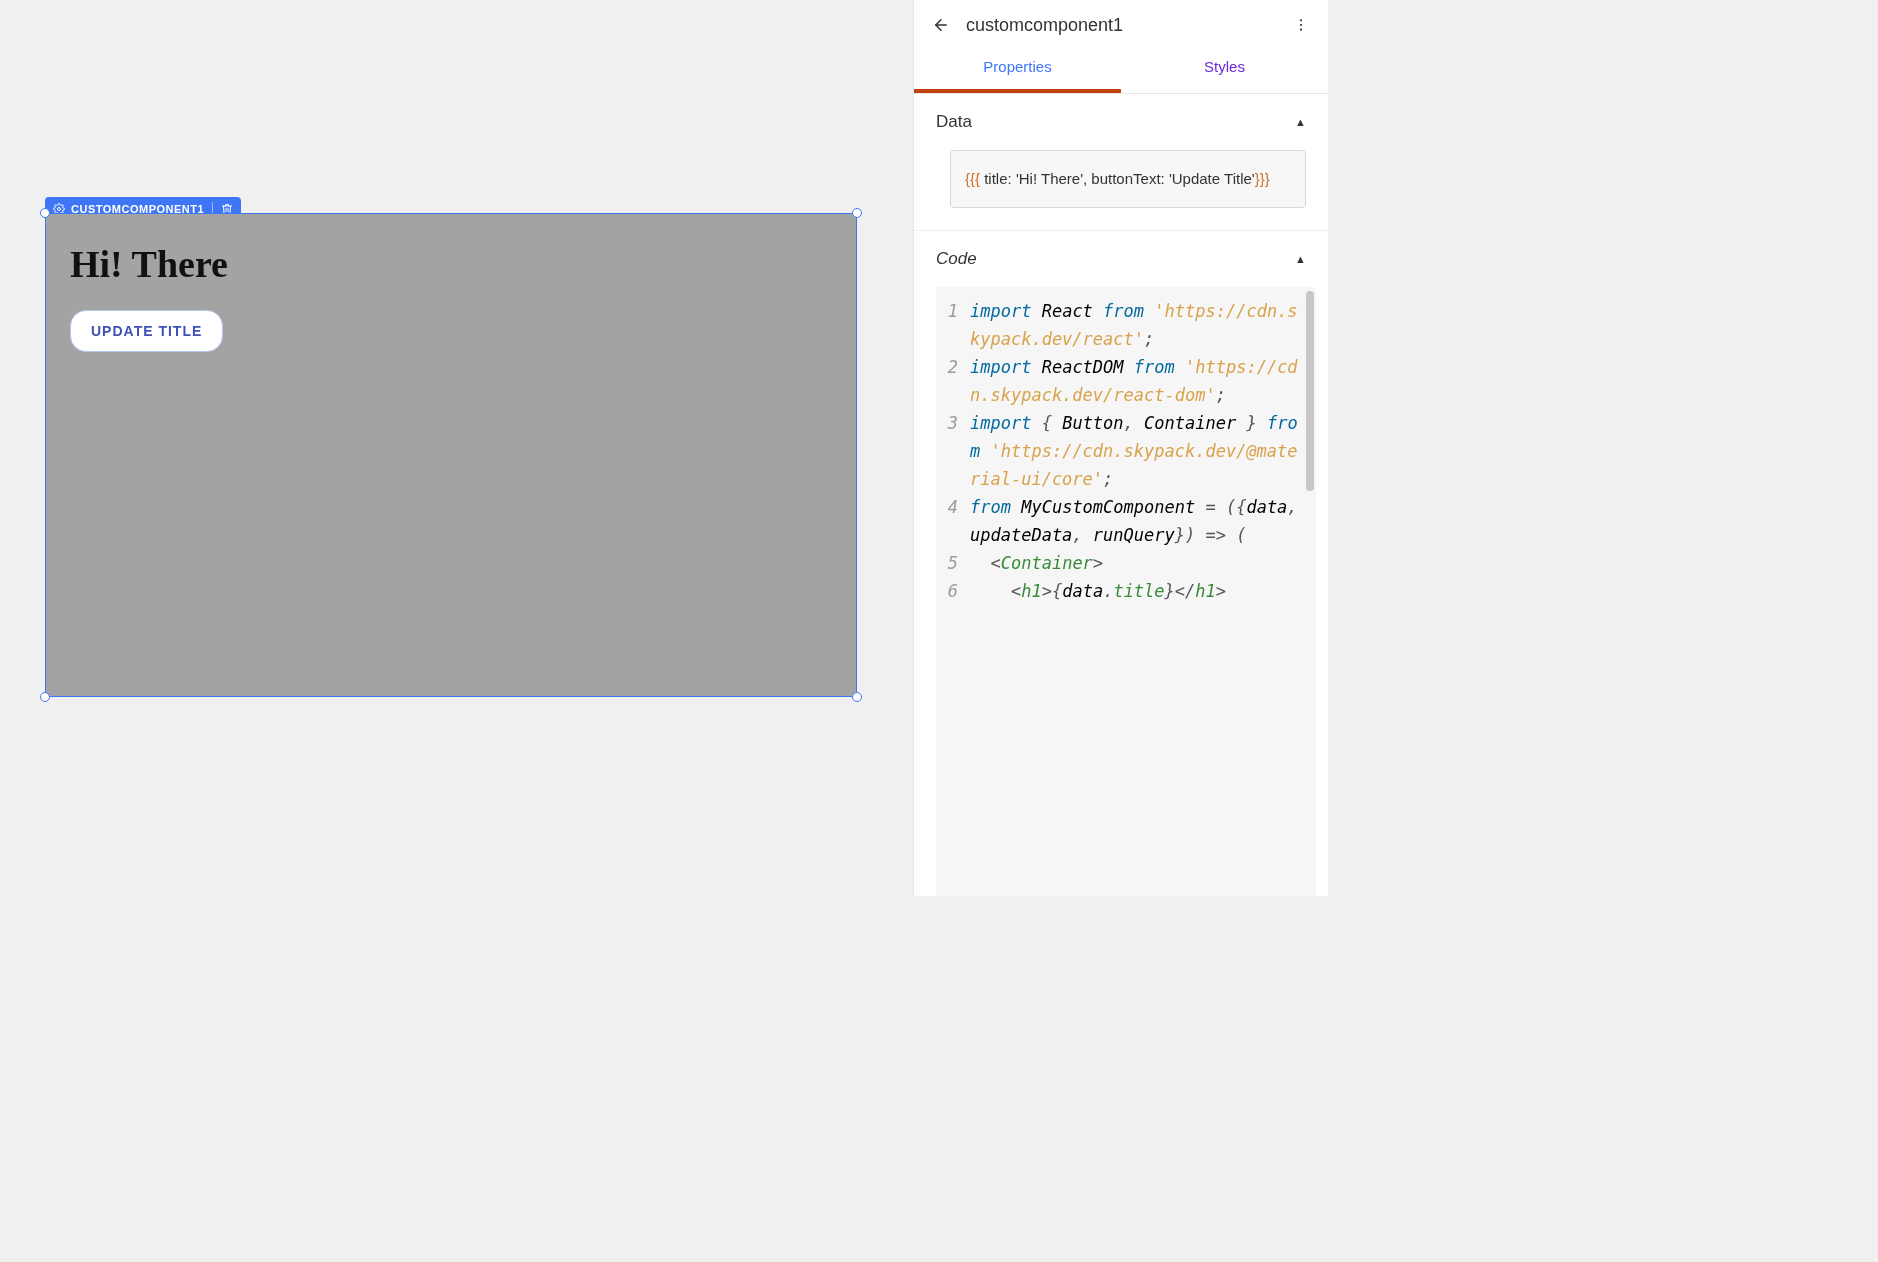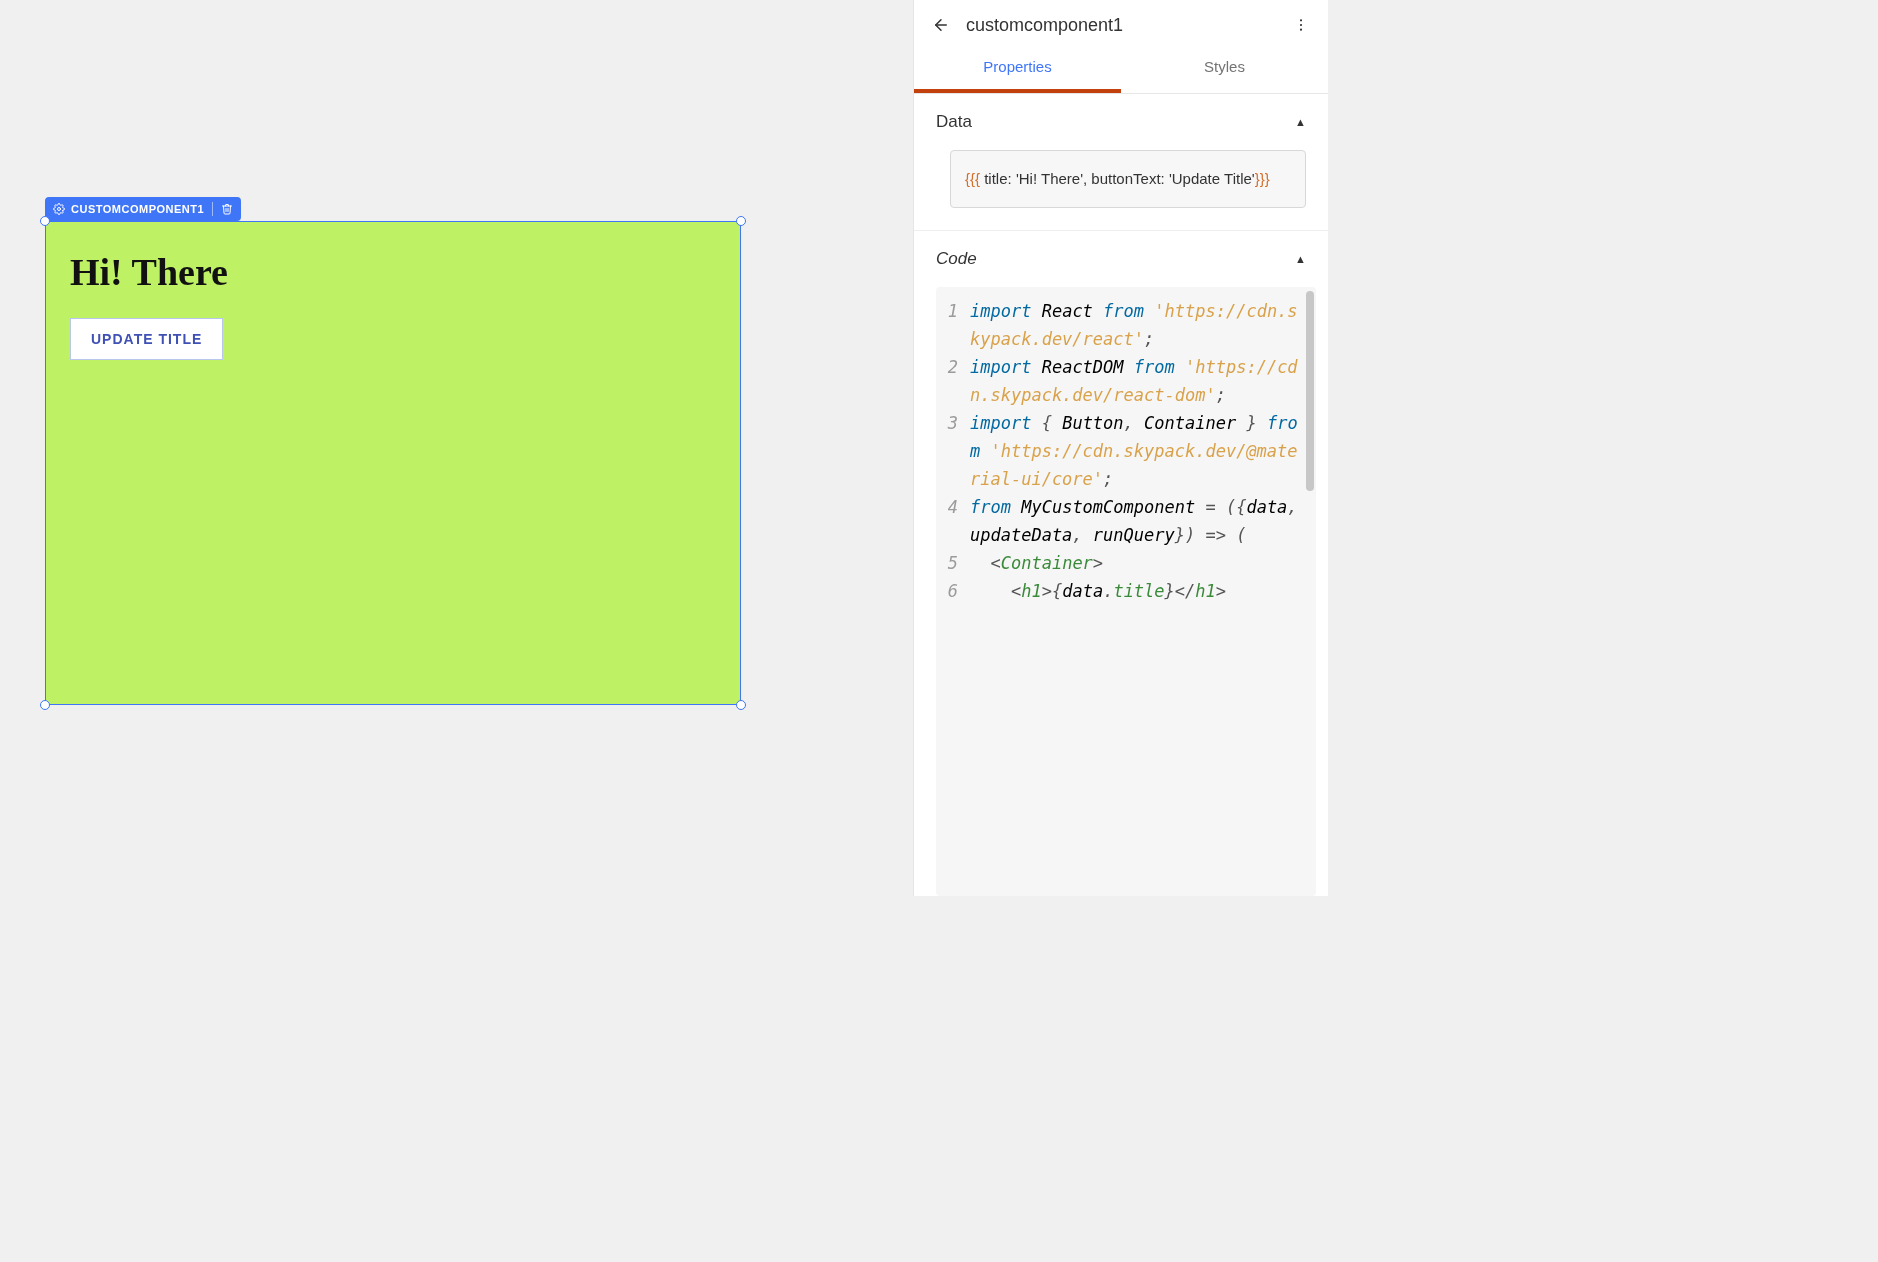--- a/index.html
+++ b/index.html
@@ -40,26 +40,26 @@
       height: 14px;
       background: rgba(255,255,255,0.5);
       margin: 0 8px;
     }
     .selection-tag .trash {
       display: inline-flex;
       cursor: pointer;
     }
     .selected-box {
       position: absolute;
-      top: 221px;
+      top: 213px;
       left: 45px;
-      width: 696px;
+      width: 812px;
       height: 484px;
       border: 1.5px solid #3f76f7;
-      background: #bef264;
+      background: #a3a3a3;
     }
     .handle {
       position: absolute;
       width: 10px;
       height: 10px;
       background: #fff;
       border: 1.5px solid #3f76f7;
       border-radius: 50%;
     }
     .handle.tl { top: -6px; left: -6px; }
@@ -77,21 +77,21 @@
       margin-bottom: 24px;
     }
     .update-btn {
       border: 1px solid #b9c6ee;
       background: #fff;
       color: #3f51b5;
       font-size: 14px;
       font-weight: 600;
       letter-spacing: 1px;
       padding: 12px 20px;
-      border-radius: 0;
+      border-radius: 16px;
       cursor: pointer;
     }
     .side-panel {
       width: 415px;
       background: #fff;
       border-left: 1px solid #e6e6e6;
       display: flex;
       flex-direction: column;
     }
     .panel-header {
@@ -126,21 +126,21 @@
     .tabs {
       display: flex;
       border-bottom: 1px solid #e6e6e6;
     }
     .tab {
       flex: 1;
       text-align: center;
       padding: 14px 0;
       font-size: 15px;
       cursor: pointer;
-      color: #737373;
+      color: #6d28d9;
     }
     .tab.active {
       color: #3f76f7;
       border-bottom: 4px solid #c2410c;
       font-weight: 500;
     }
     .section {
       border-bottom: 1px solid #eee;
     }
     .section-head {

